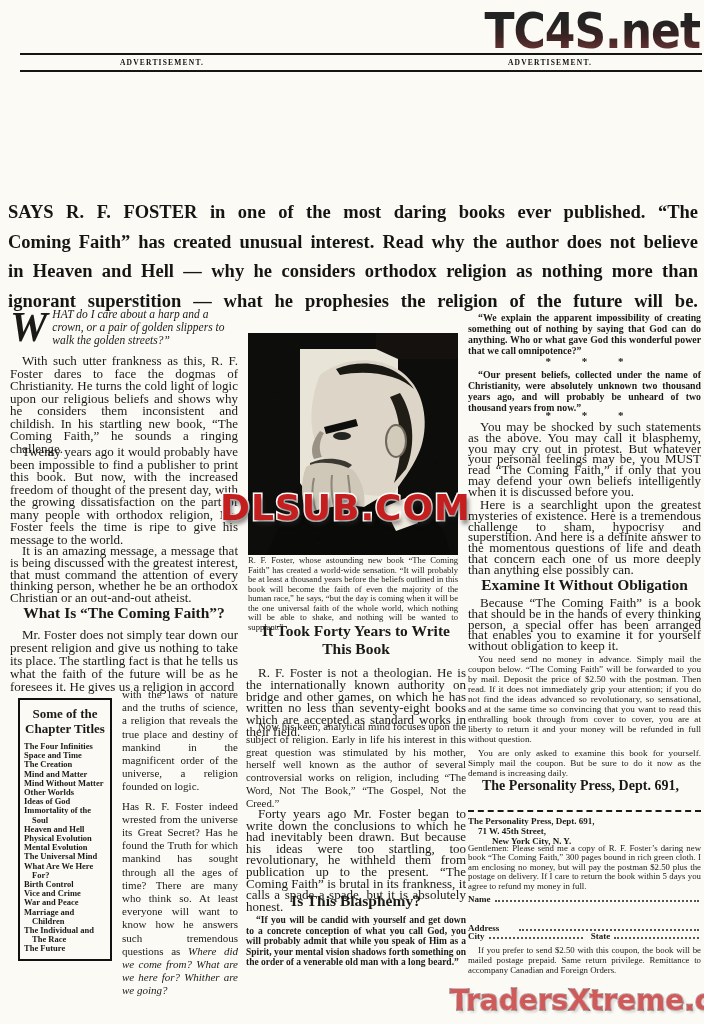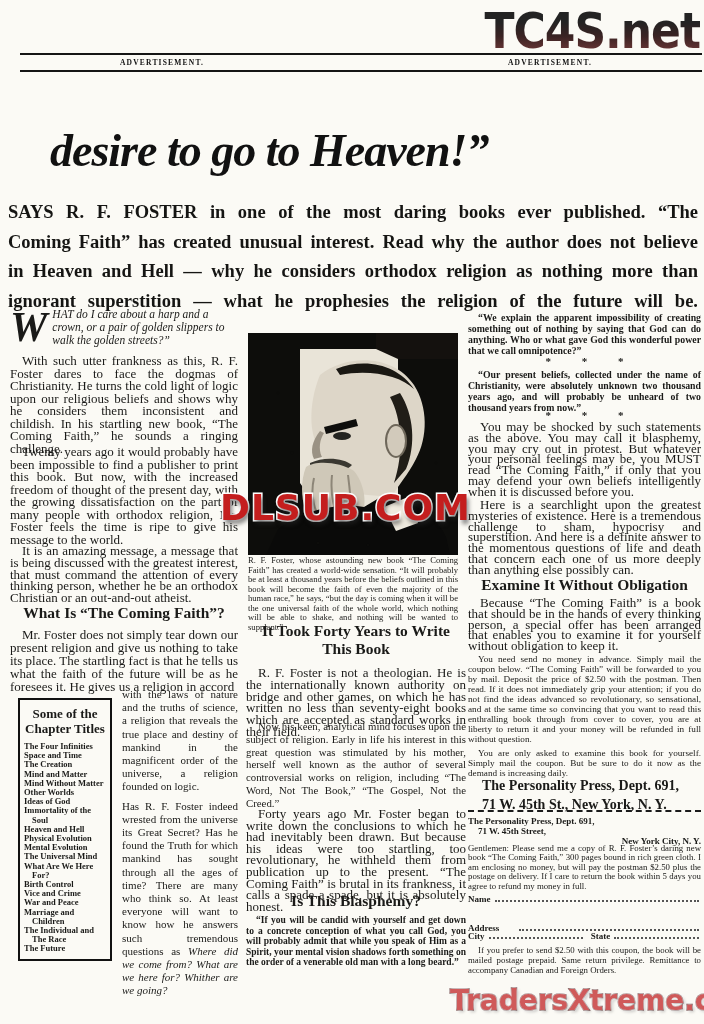--- a/index.html
+++ b/index.html
@@ -62,42 +62,41 @@
   .caption{left:2px;top:248px;width:210px;font-size:8.6px;line-height:9.5px;text-align:justify;}
 
   .bq{font-weight:bold;font-size:9.8px;line-height:11px;text-align:justify;text-indent:10px;}
   .sep{width:100%;text-align:center;font-weight:bold;font-size:11px;word-spacing:28px;}
 
   .smallp{font-size:9.2px;line-height:10px;text-align:justify;text-indent:10px;}
   .addr{font-weight:bold;font-size:14px;line-height:19px;padding-left:14px;white-space:nowrap;}
   .cutline{border-top:2.5px dashed #1a1a1a;width:233px;height:0;}
 
   .coupon-addr{font-weight:bold;font-size:9px;line-height:9.8px;}
-  .coupon-addr .i1{padding-left:10px;} .coupon-addr .i2{padding-left:24px;text-align:right;}
+  .coupon-addr .i1{padding-left:10px;} .coupon-addr .i2{padding-left:24px;}
   .coupon-body{font-size:8.8px;line-height:9.4px;text-align:justify;}
   .frow{display:flex;align-items:flex-end;font-weight:bold;font-size:9px;}
   .dots{flex:1;border-bottom:2px dotted #555;margin:0 2px 2px 4px;height:8px;}
   .dots.short{flex:0.9;} .statelbl{margin-left:6px;}
   .coupon-foot{font-size:8.8px;line-height:9.8px;text-align:justify;text-indent:10px;}
 </style>
 </head>
 <body>
 
 <div class="pg">
 
   <div class="ab wm-top">TC4S.net</div>
   <div class="ab wm-mid">DLSUB.COM</div>
   <div class="ab wm-bot">TradersXtreme.com</div>
 
   <div class="ab adband">
     <span class="adlabel l">ADVERTISEMENT.</span>
     <span class="adlabel r">ADVERTISEMENT.</span>
   </div>
 
-  <div class="ab hl hl2">desire to go to Heaven!”</div>
 
   <div class="ab subhead">SAYS R. F. FOSTER in one of the most daring books ever published. “The Coming Faith” has created unusual interest. Read why the author does not believe in Heaven and Hell — why he considers orthodox religion as nothing more than ignorant superstition — what he prophesies the religion of the future will be.</div>
 
   <div class="ab col c1">
     <div class="ab open" style="left:0;top:0;width:228px;">
       <span class="dropcap">W</span><span>HAT do I care about a harp and a crown, or a pair of golden slippers to walk the golden streets?”</span>
     </div>
     <p class="ab body j ind" style="left:0;top:47px;width:228px;">With such utter frankness as this, R. F. Foster dares to face the dogmas of Christianity. He turns the cold light of logic upon our religious beliefs and shows why he considers them inconsistent and childish. In his startling new book, “The Coming Faith,” he sounds a ringing challenge.</p>
     <p class="ab body j ind" style="left:0;top:138px;width:228px;">Twenty years ago it would probably have been impossible to find a publisher to print this book. But now, with the increased freedom of thought of the present day, with the growing dissatisfaction on the part of many people with orthodox religion, Mr. Foster feels the time is ripe to give his message to the world.</p>
     <p class="ab body j ind" style="left:0;top:237px;width:228px;line-height:11.8px;">It is an amazing message, a message that is being discussed with the greatest interest, that must command the attention of every thinking person, whether he be an orthodox Christian or an out-and-out atheist.</p>
@@ -191,21 +190,20 @@
     <p class="ab bq" style="left:0;top:61px;width:233px;">“Our present beliefs, collected under the name of Christianity, were absolutely unknown two thousand years ago, and will probably be unheard of two thousand years from now.”</p>
     <div class="ab sep" style="left:0;top:101px;">* * *</div>
     <p class="ab body j ind" style="left:0;top:114px;width:233px;line-height:10.8px;">You may be shocked by such statements as the above. You may call it blasphemy, you may cry out in protest. But whatever your personal feelings may be, you MUST read “The Coming Faith,” if only that you may defend your own beliefs intelligently when it is discussed before you.</p>
     <p class="ab body j ind" style="left:0;top:192px;width:233px;line-height:10.8px;">Here is a searchlight upon the greatest mysteries of existence. Here is a tremendous challenge to sham, hypocrisy and superstition. And here is a definite answer to the momentous questions of life and death that concern each one of us more deeply than anything else possibly can.</p>
     <div class="ab xhead" style="left:0;top:268px;width:233px;">Examine It Without Obligation</div>
     <p class="ab body j ind" style="left:0;top:290px;width:233px;line-height:10.8px;">Because “The Coming Faith” is a book that should be in the hands of every thinking person, a special offer has been arranged that enables you to examine it for yourself without obligation to keep it.</p>
     <p class="ab smallp" style="left:0;top:346px;width:233px;">You need send no money in advance. Simply mail the coupon below. “The Coming Faith” will be forwarded to you by mail. Deposit the price of $2.50 with the postman. Then read. If it does not immediately grip your attention; if you do not find the ideas advanced so revolutionary, so sensational, and at the same time so convincing that you want to read this enthralling book through from cover to cover, you are at liberty to return it and your money will be refunded in full without question.</p>
     <p class="ab smallp" style="left:0;top:440px;width:233px;">You are only asked to examine this book for yourself. Simply mail the coupon. But be sure to do it now as the demand is increasing daily.</p>
     <div class="ab addr" style="left:0;top:468px;">
       <div>The Personality Press, Dept. 691,</div>
-      <div>71 W. 45th St., New York, N. Y.</div>
     </div>
 
     <div class="ab cutline" style="left:0;top:502px;"></div>
     <div class="ab coupon-addr" style="left:0;top:509px;width:233px;">
       <div>The Personality Press, Dept. 691,</div>
       <div class="i1">71 W. 45th Street,</div>
       <div class="i2">New York City, N. Y.</div>
     </div>
     <p class="ab coupon-body" style="left:0;top:536px;width:233px;">Gentlemen: Please send me a copy of R. F. Foster’s daring new book “The Coming Faith,” 300 pages bound in rich green cloth. I am enclosing no money, but will pay the postman $2.50 plus the postage on delivery. If I care to return the book within 5 days you agree to refund my money in full.</p>
     <div class="ab frow" style="left:0;top:584px;width:233px;">

